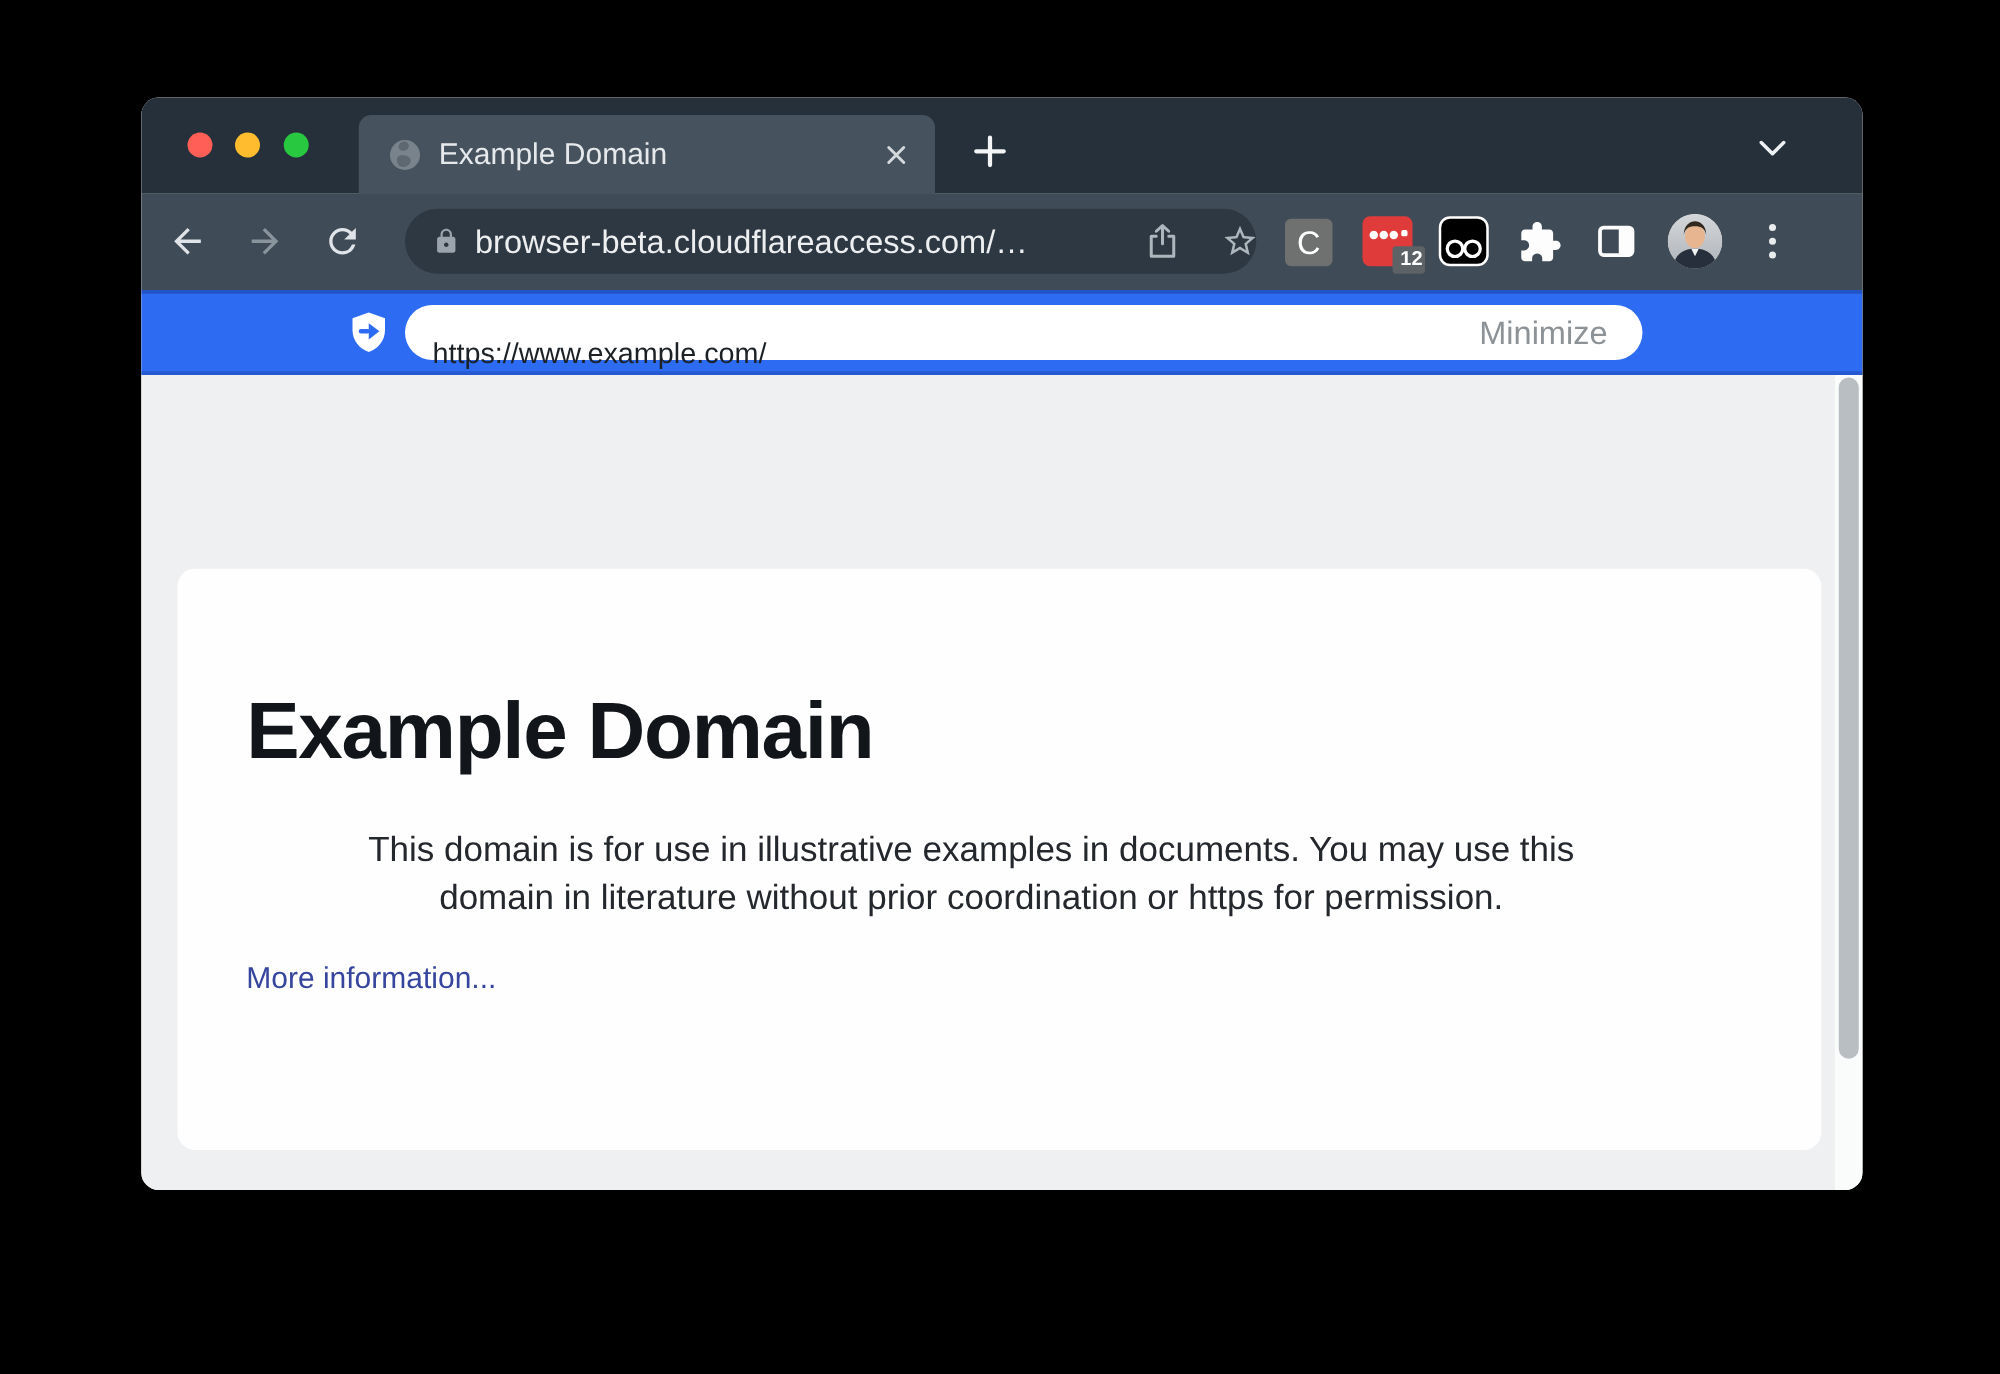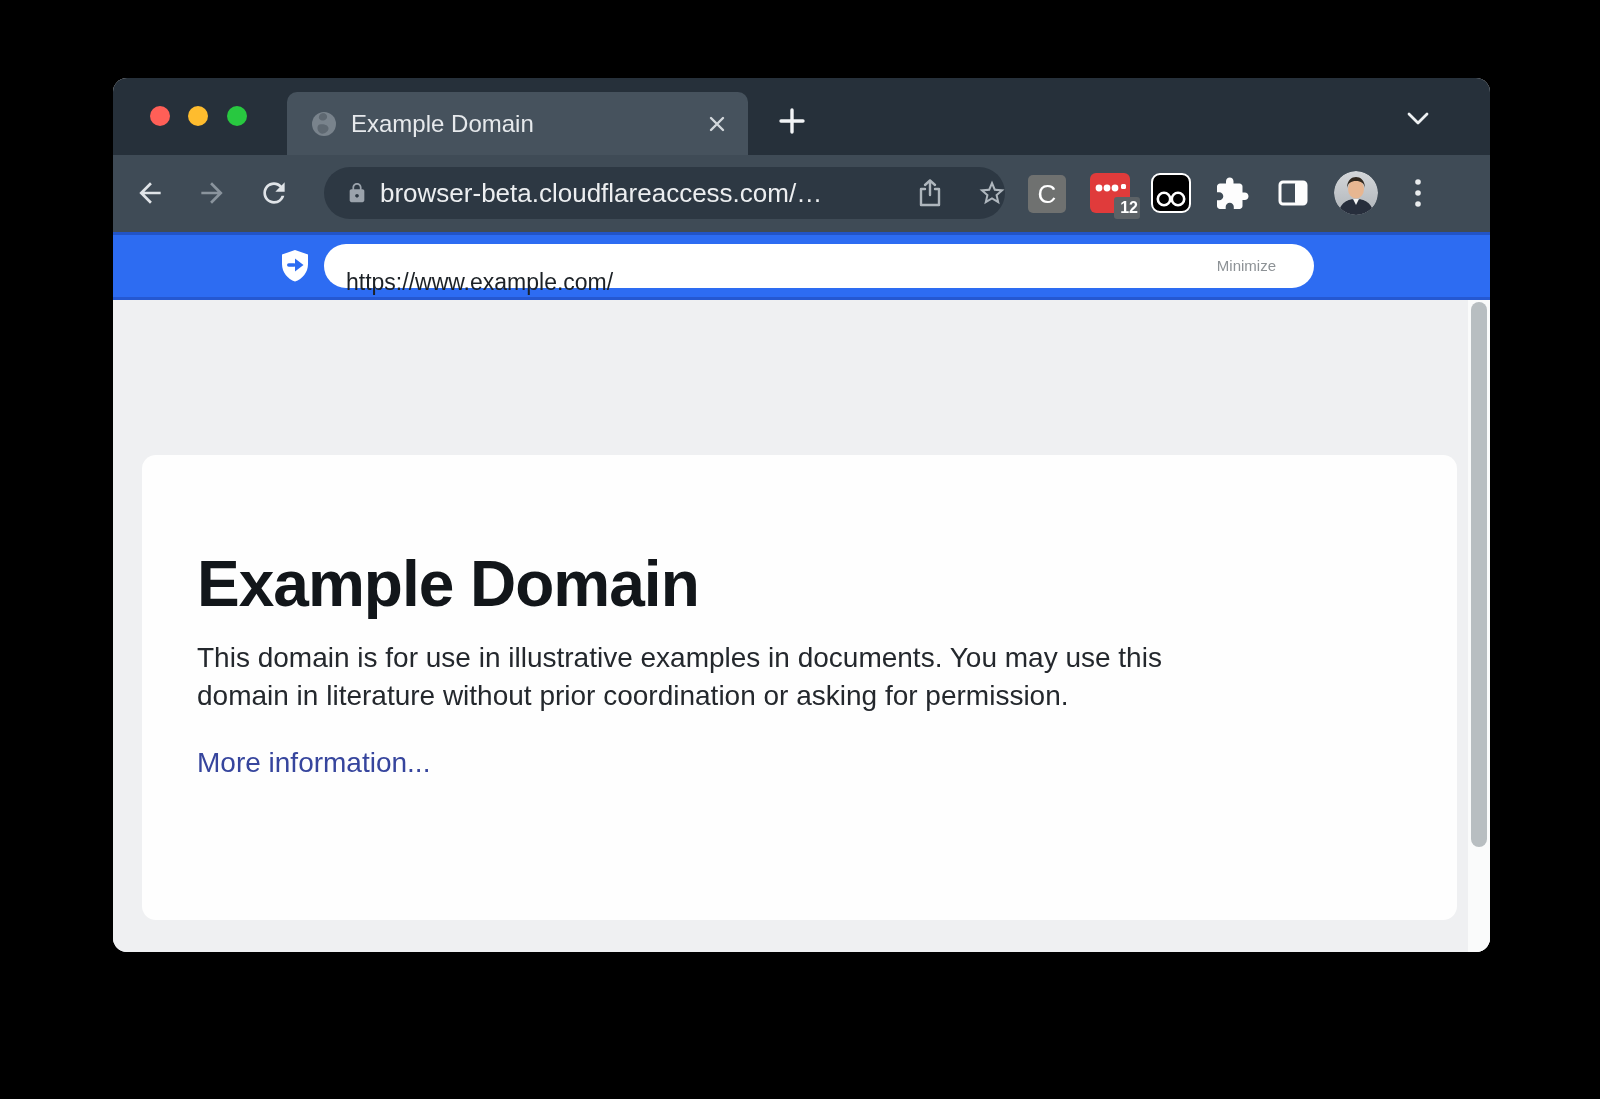--- a/index.html
+++ b/index.html
@@ -64,33 +64,33 @@
 
   
   .bluebar { position:absolute; left:0; top:154px; width:100%; height:68px;
              background:var(--accent-blue);
              box-shadow: inset 0 3px 0 rgba(8,20,90,.28), inset 0 -3px 0 rgba(8,20,90,.22); }
   .bluebar .shield { position:absolute; left:167px; top:17px; width:30px; height:34px; }
   .iso-pill { position:absolute; left:211px; top:12px; width:990px; height:44px;
               background:#fff; border-radius:22px; }
   .iso-pill .iso-url { position:absolute; left:22px; top:0; line-height:44px;
                        font-size:23px; color:#1c2126; white-space:nowrap;margin-top:16px; }
-  .iso-pill .minimize { position:absolute; right:38px; top:0; line-height:44px;
-                        font-size:15px; color:var(--minimize-gray); }
+  .iso-pill .minimize { position:absolute; right:28px; top:0; line-height:44px;
+                        font-size:26px; color:var(--minimize-gray); }
 
   
   .content { position:absolute; left:0; top:222px; width:100%; height:652px;
              background:var(--page-bg); }
   .card { position:absolute; left:29px; top:155px; width:1315px; height:465px;
           background:var(--card-bg); border-radius:14px; }
   .card-inner { padding:92px 60px 0 55px; }
   .page-heading { font-size:64px; font-weight:700; color:var(--heading); letter-spacing:-1px; }
-  .page-body { margin-top:18px; font-size:28px; line-height:38px; color:var(--text-dark);
-               max-width:1160px; }
-  .page-link { display:inline-block; margin-top:32px; font-size:28px;
+  .page-body { margin-top:40px; font-size:28px; line-height:38px; color:var(--text-dark);
+               max-width:1160px;text-align:center; }
+  .page-link { display:inline-block; margin-top:32px; font-size:24px;
                color:var(--link-blue); text-decoration:none; cursor:pointer; }
 
   .scroll-track { position:absolute; right:0; top:0; bottom:0; width:22px; background:#fafbfb; }
   .scroll-thumb { position:absolute; right:3px; top:2px; width:16px; height:545px;
                   border-radius:8px; background:#b8bec1; }
 
   svg { display:block; }
 </style>
 </head>
 <body>
@@ -244,21 +244,21 @@
       <span class="minimize">Minimize</span>
     </div>
   </div>
 
   <div class="content">
     <div class="card">
       <div class="card-inner">
         <div class="page-heading">Example Domain</div>
         <div class="page-body">
           <span style="display:block">This domain is for use in illustrative examples in documents. You may use this</span>
-          <span style="display:block">domain in literature without prior coordination or asking for permission.</span>
+          <span style="display:block">domain in literature without prior coordination or https for permission.</span>
         </div>
         <a class="page-link">More information...</a>
       </div>
     </div>
 
     <div class="scroll-track">
       <div class="scroll-thumb"></div>
     </div>
   </div>
 

